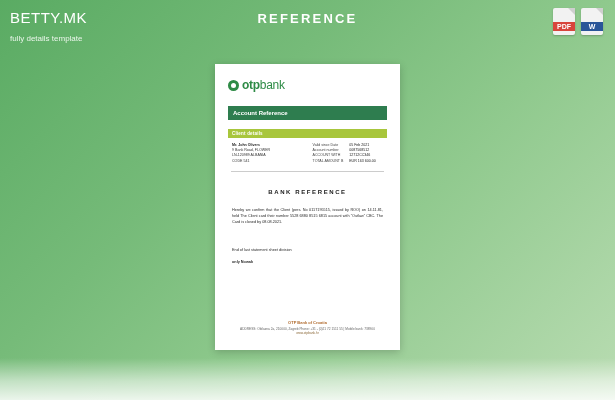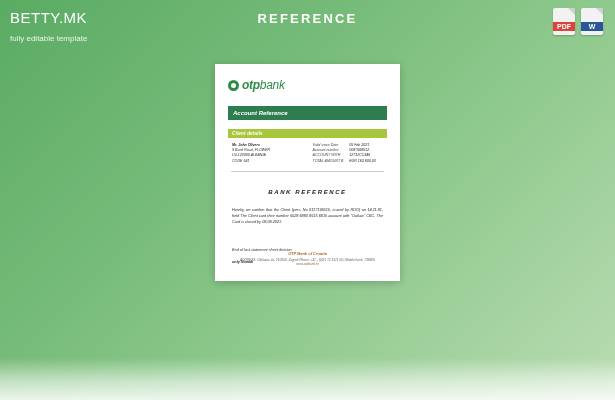--- a/index.html
+++ b/index.html
@@ -95,26 +95,25 @@
   }
   .file-icon.pdf .tag { background: #d8453c; }
   .file-icon.doc .tag { background: #2a5699; }
 
   
   .sheet {
     position: absolute;
     left: 215px;
     top: 64px;
     width: 185px;
-    height: 217px;
+    height: 286px;
     background: #ffffff;
     box-shadow: 0 2px 8px rgba(0,0,0,0.20);
     padding: 0;
     box-sizing: border-box;
-    font-style: italic;
   }
   .sheet-inner {
     padding: 14px 13px 0 13px;
   }
 
   
   .logo-row {
     display: flex;
     align-items: center;
     gap: 3px;
@@ -230,21 +229,21 @@
   }
   .footer-link { color: #8c6a3a; }
 </style>
 </head>
 <body>
 
 <div class="page">
 
   <div class="brand">
     <div class="brand-name">BETTY.MK</div>
-    <div class="brand-sub">fully editable template</div>
+    <div class="brand-sub">fully details template</div>
   </div>
 
   <div class="top-title">REFERENCE</div>
 
   <div class="file-icons">
     <div class="file-icon pdf">
       <div class="fold"></div>
       <div class="tag">PDF</div>
     </div>
     <div class="file-icon doc">

